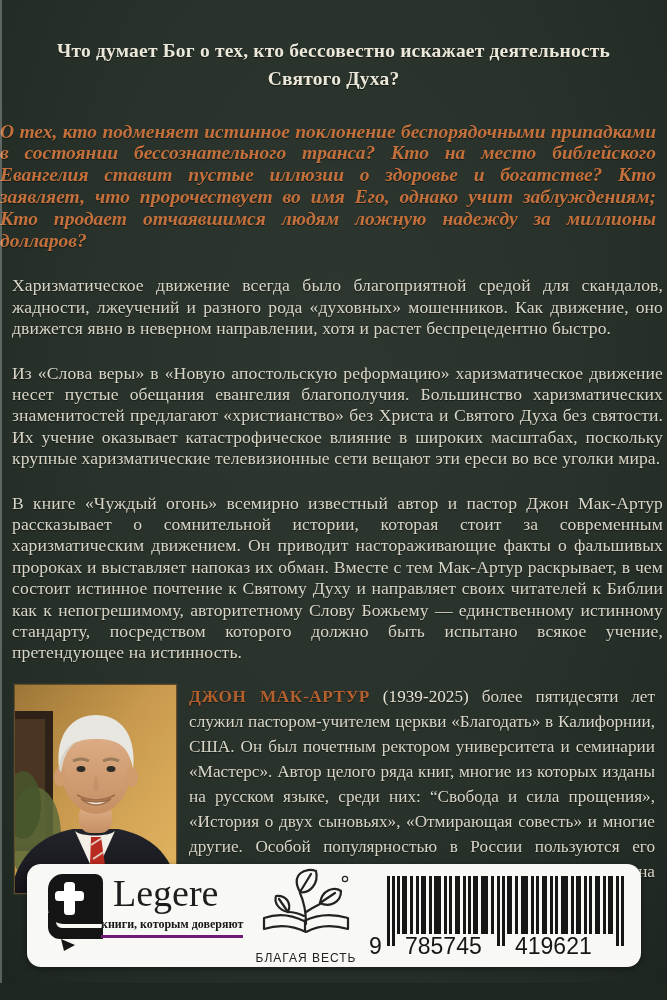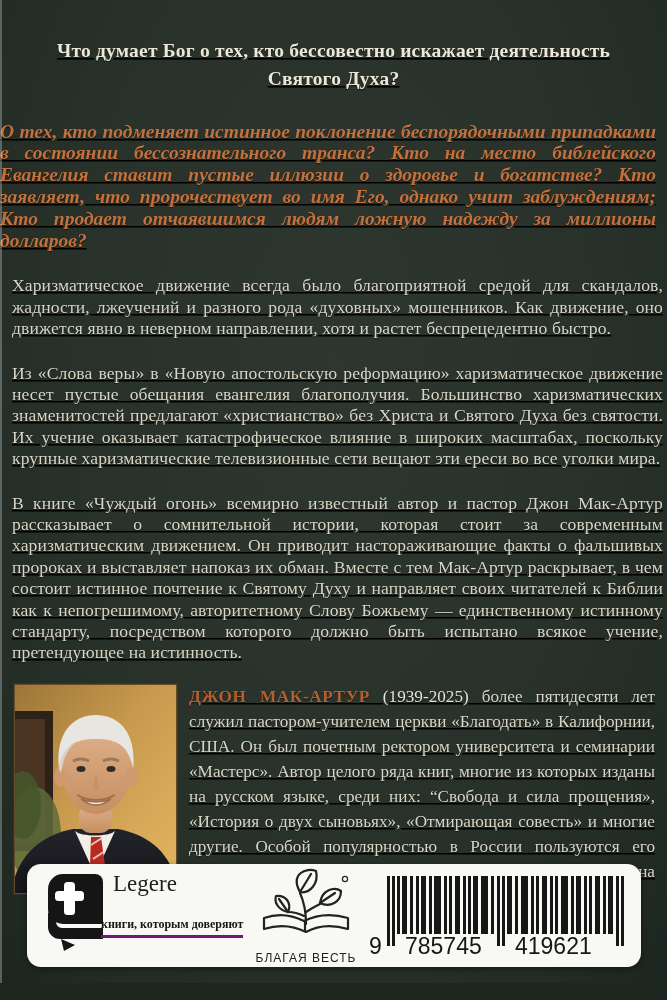--- a/index.html
+++ b/index.html
@@ -4,21 +4,20 @@
 <style>
   html,body{margin:0;padding:0;}
   body{
     width:667px;height:1000px;
     font-family:"Liberation Serif", serif;
     background:#1e2620;
   }
   .cover{
     position:relative;width:667px;height:983px;overflow:hidden;
     background:radial-gradient(ellipse at 50% 38%, #2d372f 0%, #28312a 55%, #222b24 85%, #1d2520 100%);
-    text-decoration:underline;
   }
   
   .cover::before{
     content:"";position:absolute;left:0;top:0;width:2px;height:100%;
     background:rgba(255,255,255,.55);opacity:.5;
   }
   .headline{
     padding-top:37px;margin:0 auto;width:560px;
     text-align:center;color:#ece8d9;font-weight:bold;
     font-size:19.5px;line-height:1.45;letter-spacing:.2px;
@@ -56,21 +55,21 @@
     position:absolute;left:27px;top:864px;width:614px;height:103px;
     background:#f8f8f5;border-radius:14px;
     display:flex;align-items:center;padding:0 14px;box-sizing:border-box;
     box-shadow:0 2px 6px rgba(0,0,0,.4);
   }
   
   .legere{position:relative;width:200px;height:90px;flex:0 0 auto;}
   .legere-icon{position:absolute;left:6px;top:2px;}
   .legere-name{
     position:absolute;left:72px;top:0px;
-    font-family:"Liberation Serif",serif;font-size:23px;color:#1d1d1d;
+    font-family:"Liberation Serif",serif;font-size:38px;color:#1d1d1d;
   }
   .legere-tagline{
     position:absolute;left:60px;top:46px;white-space:nowrap;
     font-family:"Liberation Serif",serif;font-weight:bold;font-size:12px;color:#161616;
     border-bottom:3px solid #701a75;padding-bottom:3px;
   }
   .legere-url{
     position:absolute;left:32px;top:68px;
     font-family:"Liberation Sans",sans-serif;font-weight:bold;font-size:19px;color:#121212;
   }

